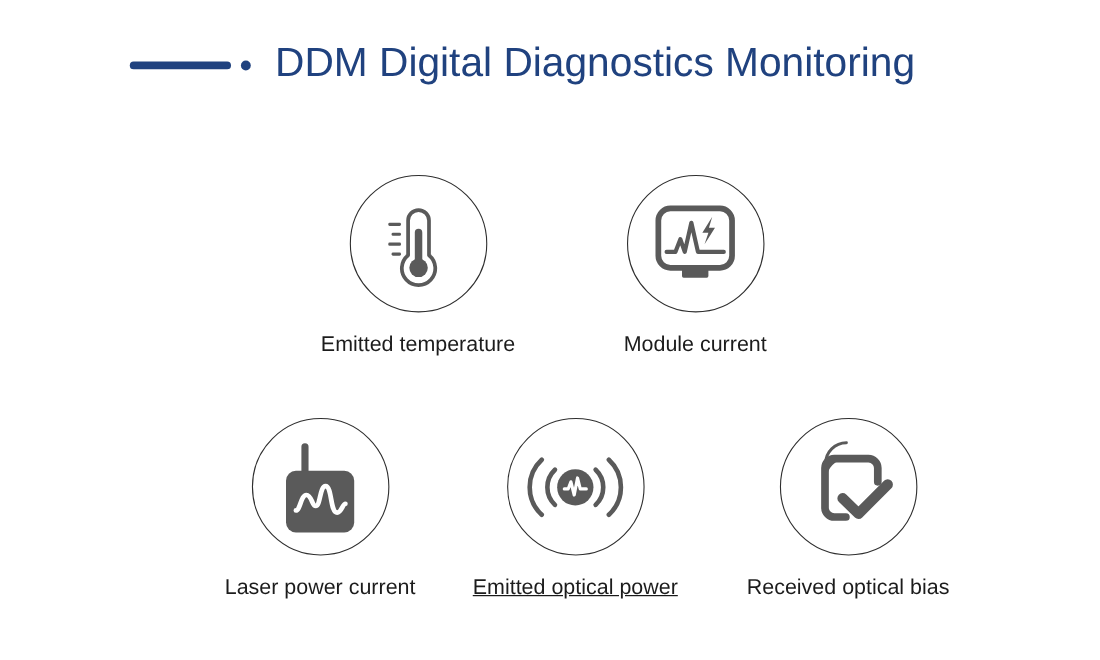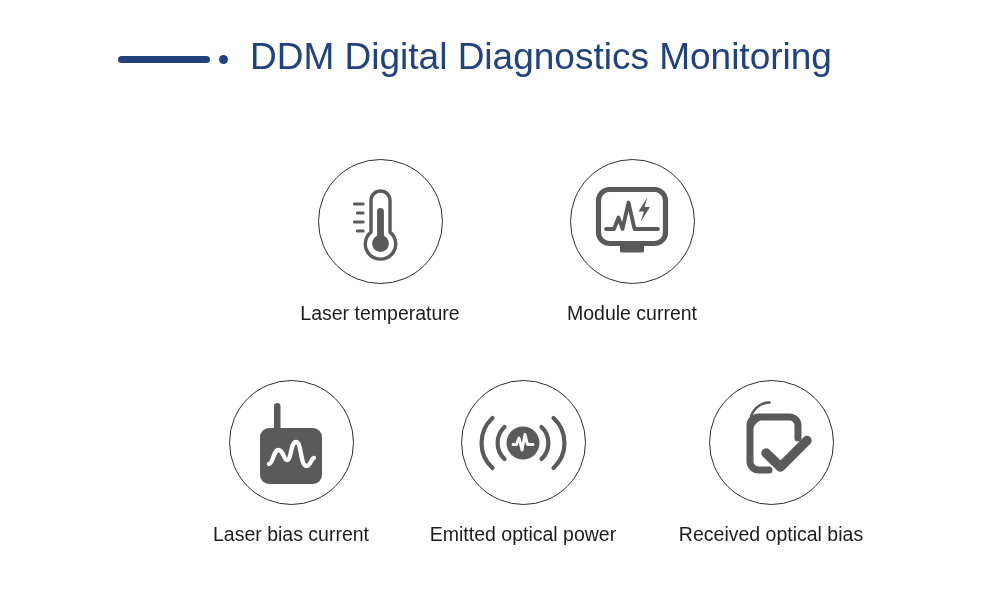--- a/index.html
+++ b/index.html
@@ -92,21 +92,21 @@
     color: #1c1c1c;
     white-space: nowrap;
     line-height: 1.2;
   }
 
   
   .cell-temp    { left: 260px; top: 159px; }
   .cell-supply  { left: 512px; top: 159px; }
   
   .cell-laser   { left: 171px; top: 380px; }
-  .cell-emitted { left: 403px; top: 380px; }
+  .cell-emitted { left: 403px; top: 380px; text-decoration: underline; }
   .cell-received{ left: 651px; top: 380px; }
 
   svg { display: block; }
 </style>
 </head>
 <body>
 
 <div class="header">
   <div class="header-inner">
     <span class="title-deco">
@@ -135,21 +135,21 @@
 
           <rect x="34.1" y="27" width="6.8" height="32" rx="3.4" fill="#5a5a5a"></rect>
 
           <rect x="10" y="21.5" width="11.5" height="2.9" rx="1.2" fill="#5a5a5a"></rect>
           <rect x="13" y="30.5" width="8.5" height="2.9" rx="1.2" fill="#5a5a5a"></rect>
           <rect x="10" y="39.5" width="11.5" height="2.9" rx="1.2" fill="#5a5a5a"></rect>
           <rect x="13" y="48.5" width="8.5" height="2.9" rx="1.2" fill="#5a5a5a"></rect>
         </svg>
       </span>
     </div>
-    <div class="cell-label">Laser temperature</div>
+    <div class="cell-label">Emitted temperature</div>
   </div>
 
   <div class="cell cell-supply">
     <div class="circle">
       <span>
         <svg width="80" height="76" viewBox="0 0 80 76" fill="none">
 
           <rect x="6.5" y="5.5" width="67" height="54" rx="11" stroke="#5a5a5a" stroke-width="5.2" fill="none"></rect>
 
           <rect x="28" y="60" width="24" height="8.5" rx="1.5" fill="#5a5a5a"></rect>
@@ -171,21 +171,21 @@
           <rect x="21" y="3" width="6.5" height="34" rx="3.2" fill="#5a5a5a"></rect>
 
           <rect x="7" y="28" width="62" height="56" rx="9" fill="#5a5a5a"></rect>
 
           <path d="M16 64 C20 64 20.5 50 25.5 50 C30.5 50 30.5 60 34 60
                    C38.5 60 37.5 42 43 42 C49 42 47 66 53.5 66
                    C57.5 66 58.5 58 61 58" stroke="#ffffff" stroke-width="4.3" fill="none" stroke-linecap="round" stroke-linejoin="round"></path>
         </svg>
       </span>
     </div>
-    <div class="cell-label">Laser bias current</div>
+    <div class="cell-label">Laser power current</div>
   </div>
 
   <div class="cell cell-emitted">
     <div class="circle">
       <span>
         <svg width="92" height="80" viewBox="0 0 92 80" fill="none">
 
           <circle cx="46" cy="40" r="16.5" fill="#5a5a5a"></circle>
 
           <path d="M36 41.5 L39.5 41.5 L42 35 L45 47 L48 31.5 L50.5 41.5 L56 41.5" stroke="#ffffff" stroke-width="2.9" fill="none" stroke-linecap="round" stroke-linejoin="round"></path>

